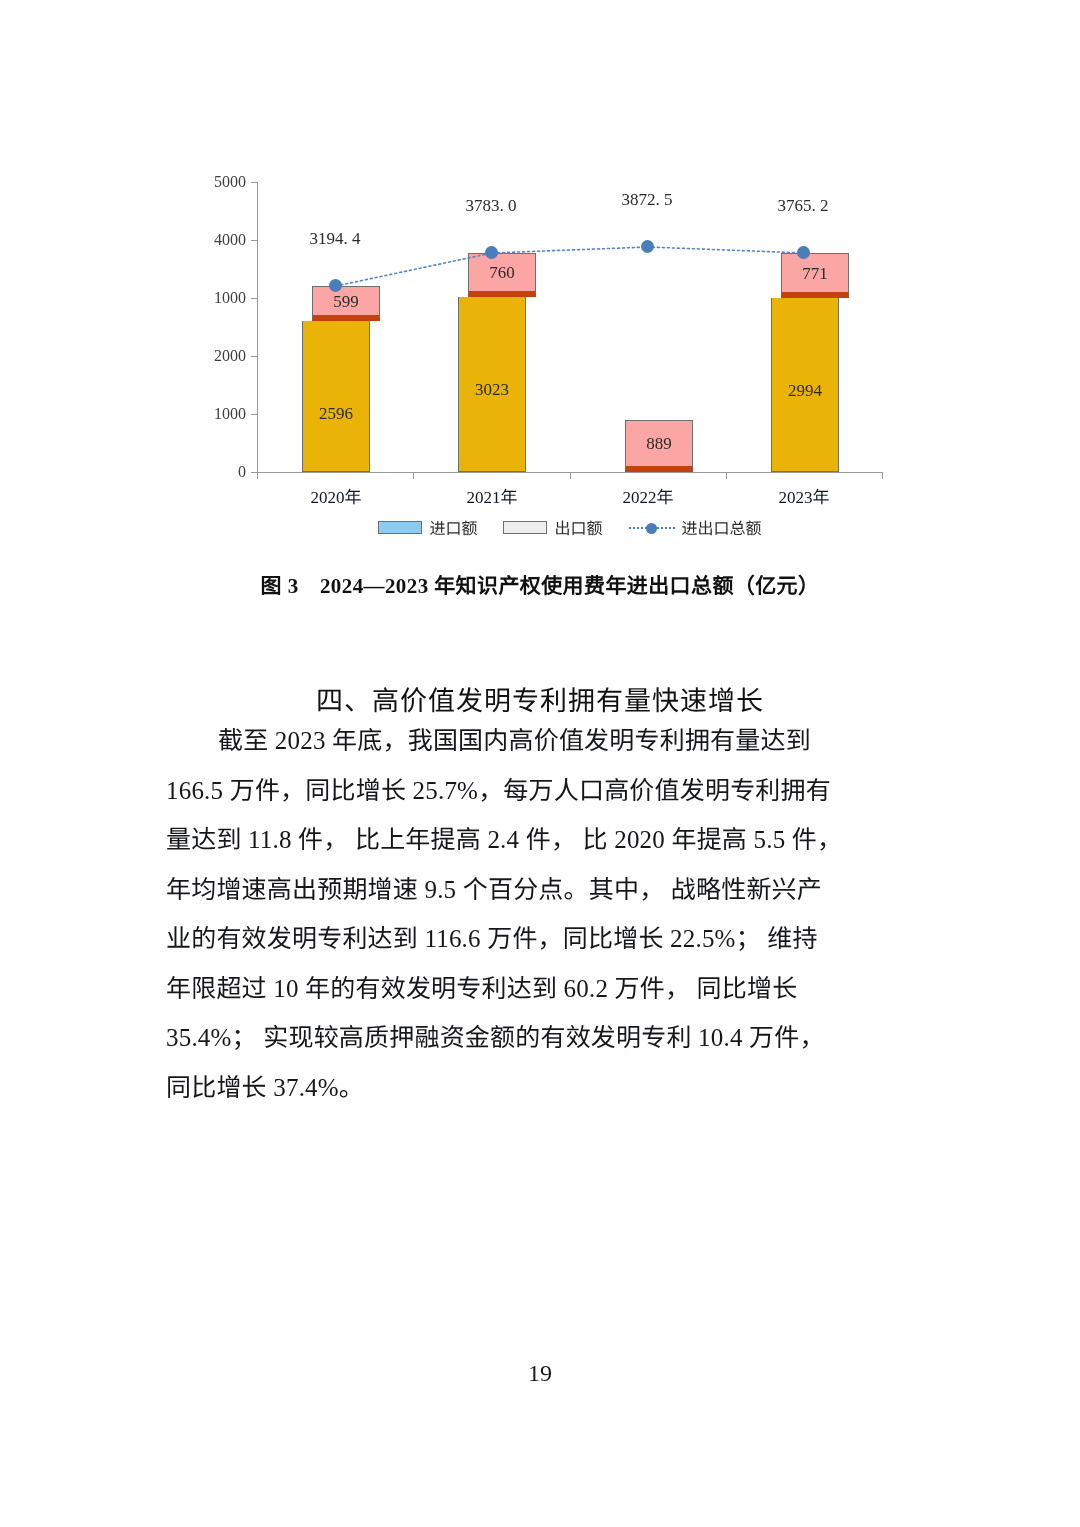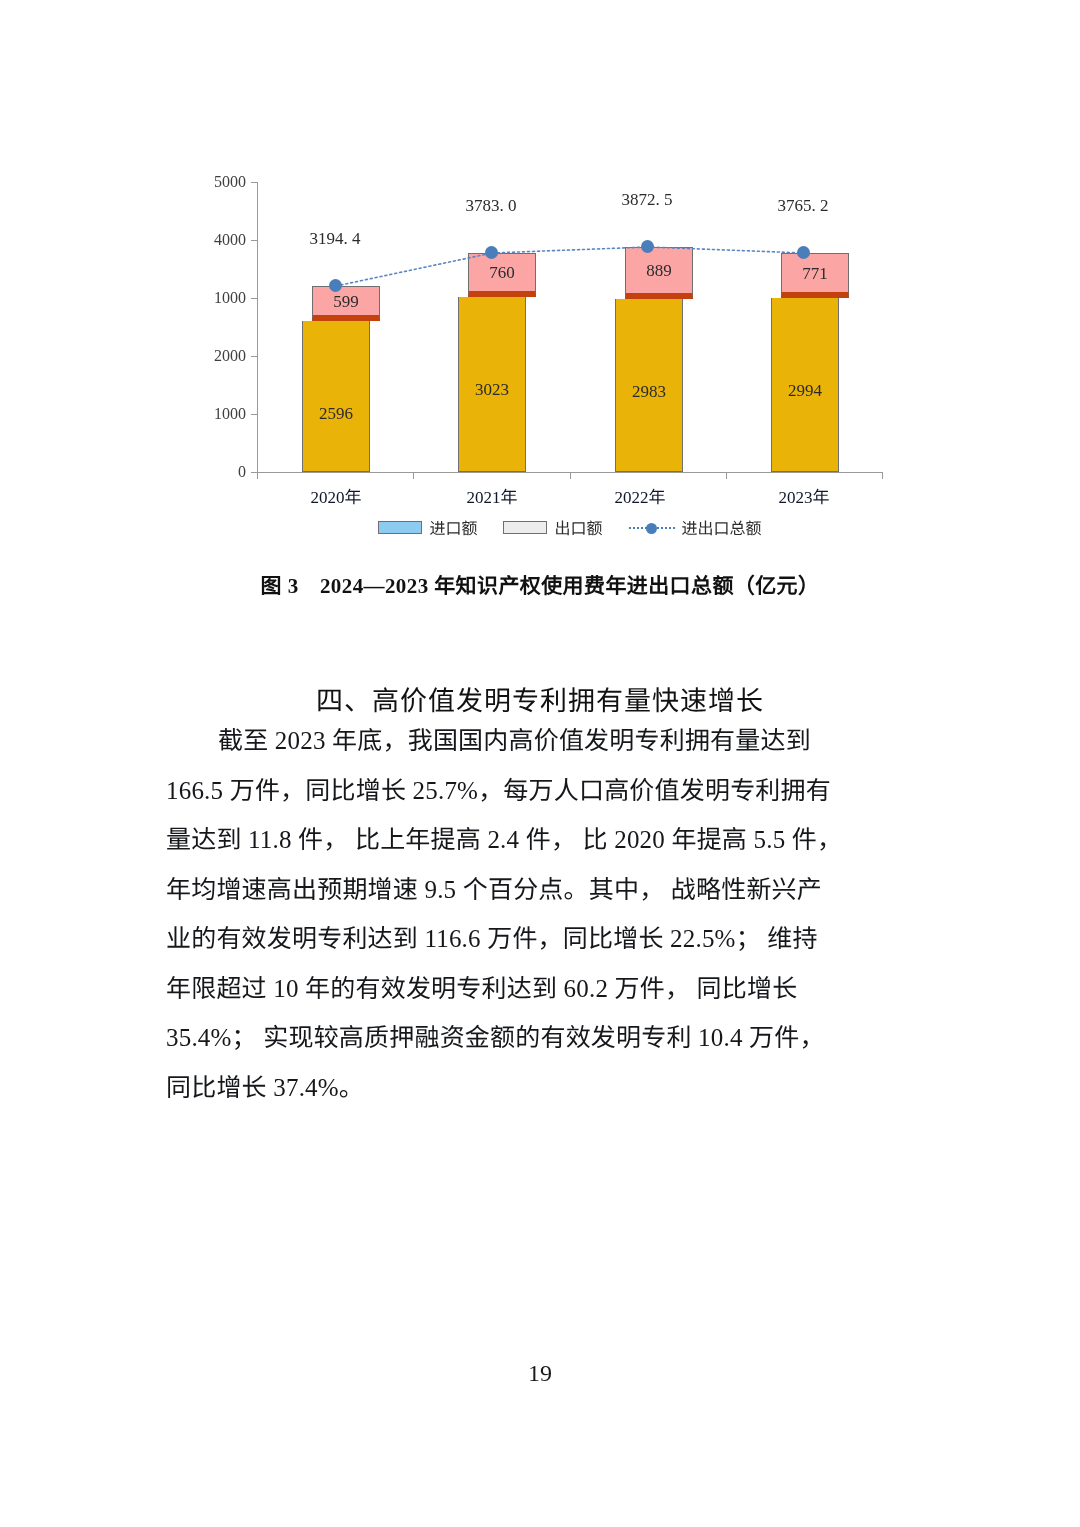--- a/index.html
+++ b/index.html
@@ -353,23 +353,20 @@
               <span class="seg-label">3023</span>
             </div>
           </div>
         </div>
 
         <div class="bar-group" style="left:358px;">
           <div class="bar-stack">
             <div class="seg seg-export" style="height:52px;">
               <span class="seg-label">889</span>
             </div>
-            <div class="seg seg-import" style="height:173px;">
-              <span class="seg-label">2983</span>
-            </div>
           </div>
         </div>
 
         <div class="bar-group" style="left:514px;">
           <div class="bar-stack">
             <div class="seg seg-export" style="height:45px;">
               <span class="seg-label">771</span>
             </div>
             <div class="seg seg-import" style="height:174px;text-align:right;">
               <span class="seg-label">2994</span>
@@ -388,21 +385,21 @@
       <div class="marker" style="left:597px; top:96px;"></div>
 
       <div class="total-label" style="left:80px;  top:79px;">3194. 4</div>
       <div class="total-label" style="left:236px; top:46px;">3783. 0</div>
       <div class="total-label" style="left:392px; top:40px;">3872. 5</div>
       <div class="total-label" style="left:548px; top:46px;">3765. 2</div>
 
       <div class="xcat-labels">
         <div class="xcat" style="left:24px;">2020年</div>
         <div class="xcat" style="left:180px;">2021年</div>
-        <div class="xcat" style="left:328px;">2022年</div>
+        <div class="xcat" style="left:336px;">2022年</div>
         <div class="xcat" style="left:492px;">2023年</div>
       </div>
 
       <div class="legend">
         <div class="legend-item">
           <span class="swatch swatch-import"></span>
           <span class="legend-label">进口额</span>
         </div>
         <div class="legend-item">
           <span class="swatch swatch-export"></span>

